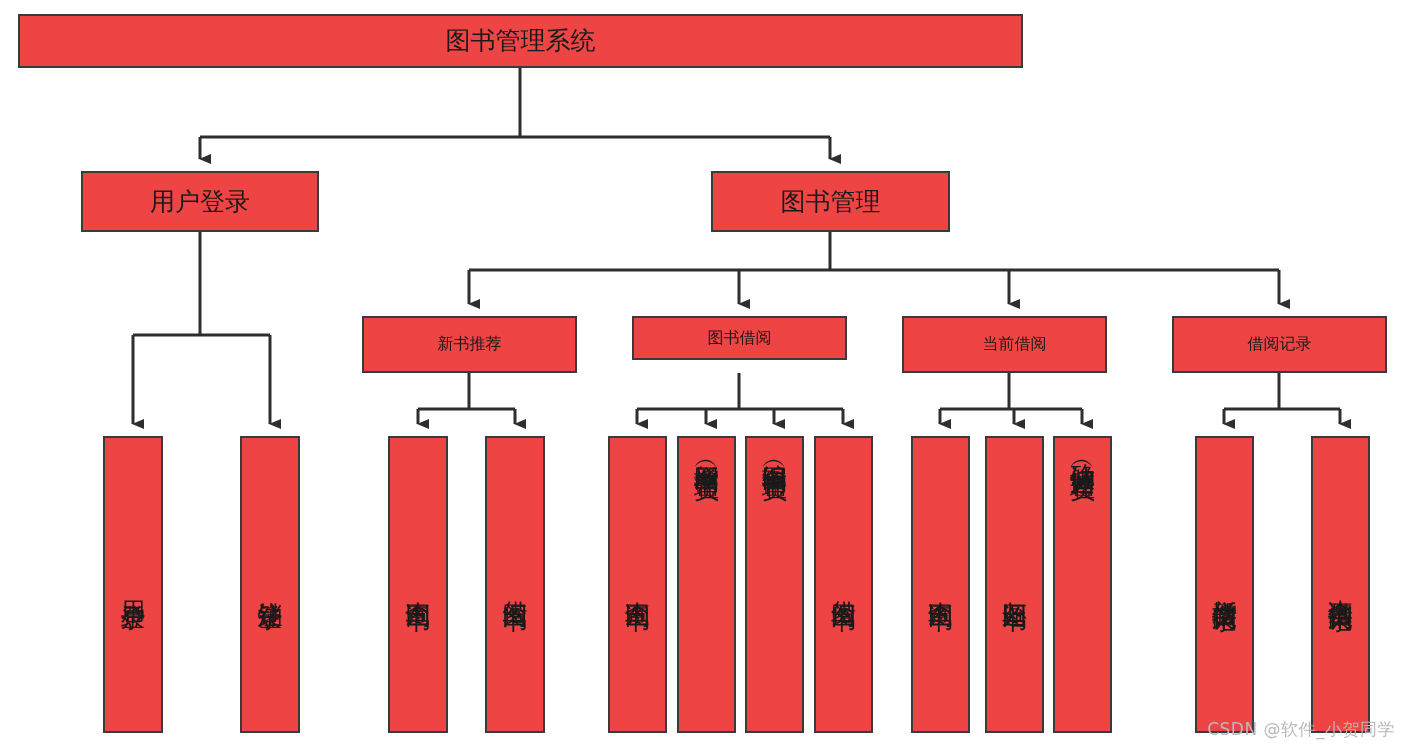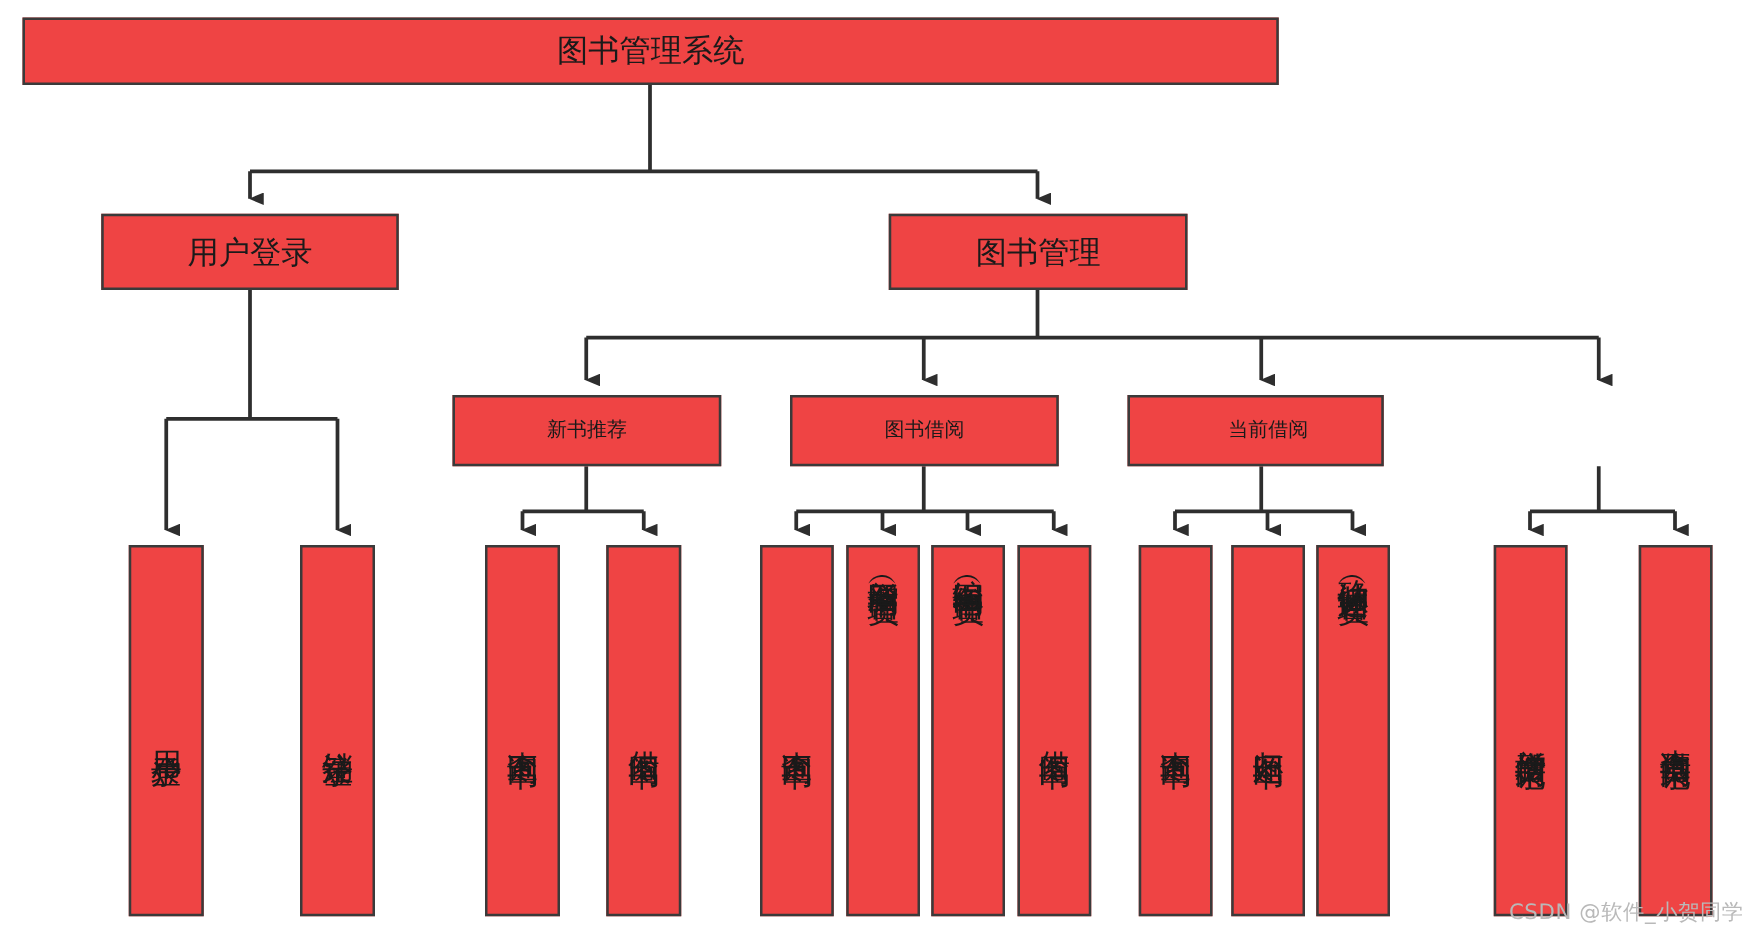--- a/index.html
+++ b/index.html
@@ -137,26 +137,29 @@
   <div class="node node-l2" style="left:81px; top:171px; width:238px; height:61px;">
     <span class="label">用户登录</span>
   </div>
   <div class="node node-l2" style="left:711px; top:171px; width:239px; height:61px;">
     <span class="label">图书管理</span>
   </div>
 
   <div class="node node-l3" style="left:362px; top:316px; width:215px; height:57px;">
     <span class="label">新书推荐</span>
   </div>
-  <div class="node node-l3" style="left:632px; top:316px; width:215px; height:57px;">
+  <div class="node node-l3" style="left:632px; top:316px; width:215px; height:44px;">
     <span class="label">图书借阅</span>
   </div>
   <div class="node node-l3" style="left:902px; top:316px; width:205px; height:57px;padding-left:20px;">
     <span class="label">当前借阅</span>
   </div>
+  <div class="node node-l3" style="left:1172px; top:316px; width:215px; height:57px;">
+    <span class="label">借阅记录</span>
+  </div>
 
   <div class="node node-leaf leaf-mid" style="left:103px; top:436px; width:60px; height:297px;">
     <span class="label">用户登录</span>
   </div>
   <div class="node node-leaf leaf-mid" style="left:240px; top:436px; width:60px; height:297px;">
     <span class="label">注销登录</span>
   </div>
 
   <div class="node node-leaf leaf-mid" style="left:388px; top:436px; width:60px; height:297px;">
     <span class="label">查询图书</span>

